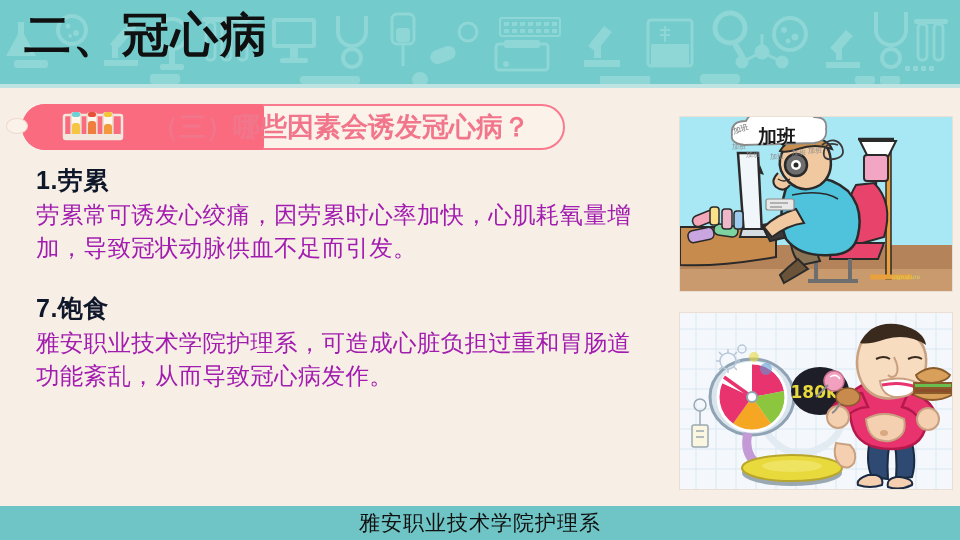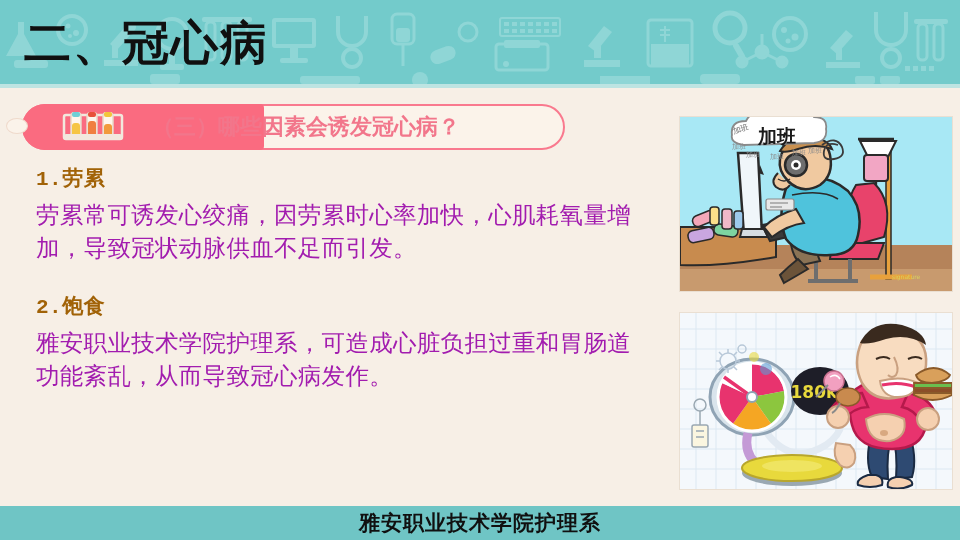--- a/index.html
+++ b/index.html
@@ -39,21 +39,21 @@
   #header-underline {
     position: absolute;
     left: 0; top: 84px;
     width: 960px;
     height: 4px;
     background: #BDE4E2;
   }
   #slide-title {
     position: absolute;
     left: 24px;
-    top: 12px;
+    top: 4px;
     font-size: 47px;
     font-weight: bold;
     color: #101010;
     letter-spacing: 2px;
     line-height: 62px;
     white-space: nowrap;
     z-index: 4;
   }
 
   
@@ -98,44 +98,43 @@
     left: 40px;
     top: 8px;
     width: 62px;
     height: 30px;
     z-index: 3;
   }
   #banner-title {
     position: absolute;
     left: 130px;
     top: 6px;
-    font-size: 22px;
+    font-size: 27px;
     font-weight: bold;
     color: #F2768B;
     letter-spacing: 0px;
     line-height: 34px;
     white-space: nowrap;
     z-index: 3;
   }
 
   
   #content {
     position: absolute;
     left: 36px;
     top: 163px;
     width: 610px;
   }
   .sec { margin-bottom: 24px; }
   .sec-heading {
-    font-size: 21px;
+    font-size: 25px;
     font-weight: bold;
-    color: #a16207;
+    color: #0f172a;
     line-height: 34px;
     letter-spacing: 0.5px;
-    font-family: Liberation Mono, monospace;
   }
   .sec-body {
     font-size: 23.5px;
     color: #a21caf;
     line-height: 33px;
     letter-spacing: 0.3px;
     margin-top: 2px;
   }
 
   
@@ -157,21 +156,21 @@
     height: 34px;
     background: #6FC5C5;
   }
   #footer-text {
     position: absolute;
     left: 0;
     top: 508px;
     width: 960px;
     text-align: center;
     font-size: 21px;
-    font-weight: bold;
+    font-weight: normal;
     color: #101010;
     line-height: 30px;
     letter-spacing: 1px;
   }
 </style>
 </head>
 <body>
 
 <div id="slide">
 
@@ -318,21 +317,21 @@
     </svg>
     <div id="banner-title">（三）哪些因素会诱发冠心病？</div>
   </div>
 
   <div id="content">
     <div class="sec">
       <div class="sec-heading">1.劳累</div>
       <div class="sec-body">  劳累常可诱发心绞痛，因劳累时心率加快，心肌耗氧量增加，导致冠状动脉供血不足而引发。</div>
     </div>
     <div class="sec" style="margin-top:26px;">
-      <div class="sec-heading">2.饱食</div>
+      <div class="sec-heading">7.饱食</div>
       <div class="sec-body">  雅安职业技术学院护理系，可造成心脏负担过重和胃肠道功能紊乱，从而导致冠心病发作。</div>
     </div>
   </div>
 
   <div id="photo-1" class="photo-frame">
     <svg viewBox="0 0 272 174" width="272" height="174" xmlns="http://www.w3.org/2000/svg">
       <rect x="0" y="0" width="272" height="174" fill="#A8E8F5"></rect>
 
       <path d="M0 140 Q 40 124 90 128 L 272 128 L272 174 L0 174 Z" fill="#B5835A"></path>
       <rect x="0" y="152" width="272" height="22" fill="#C89A6E"></rect>

